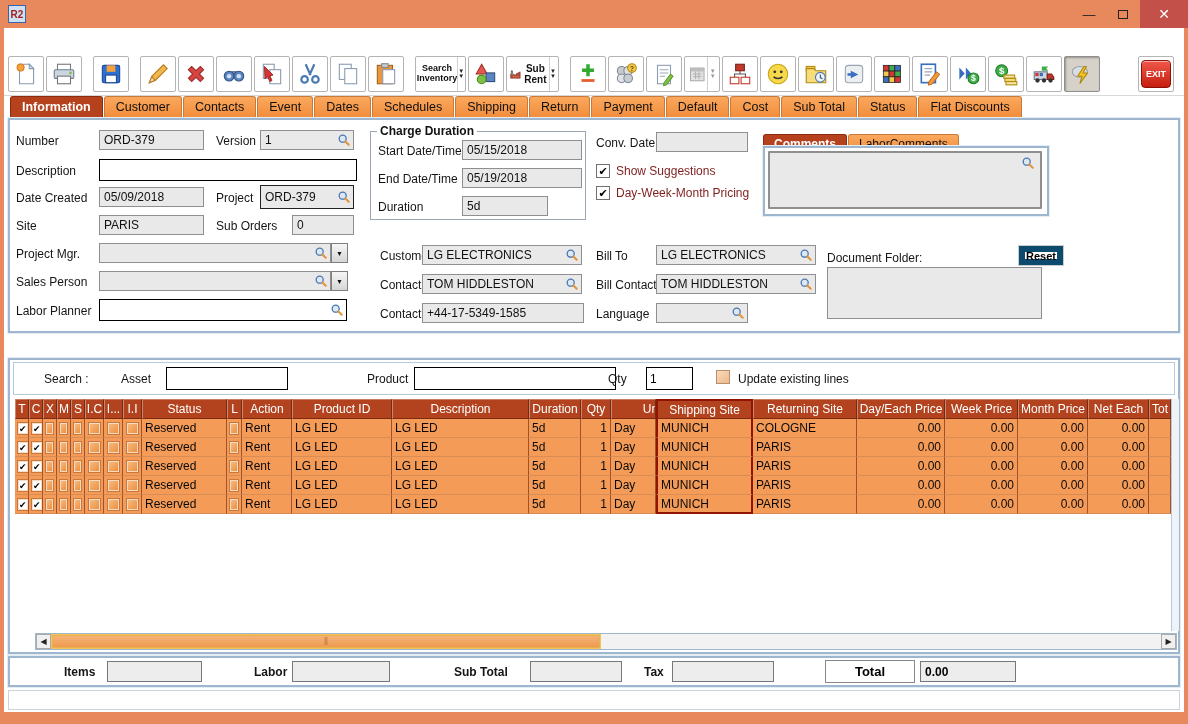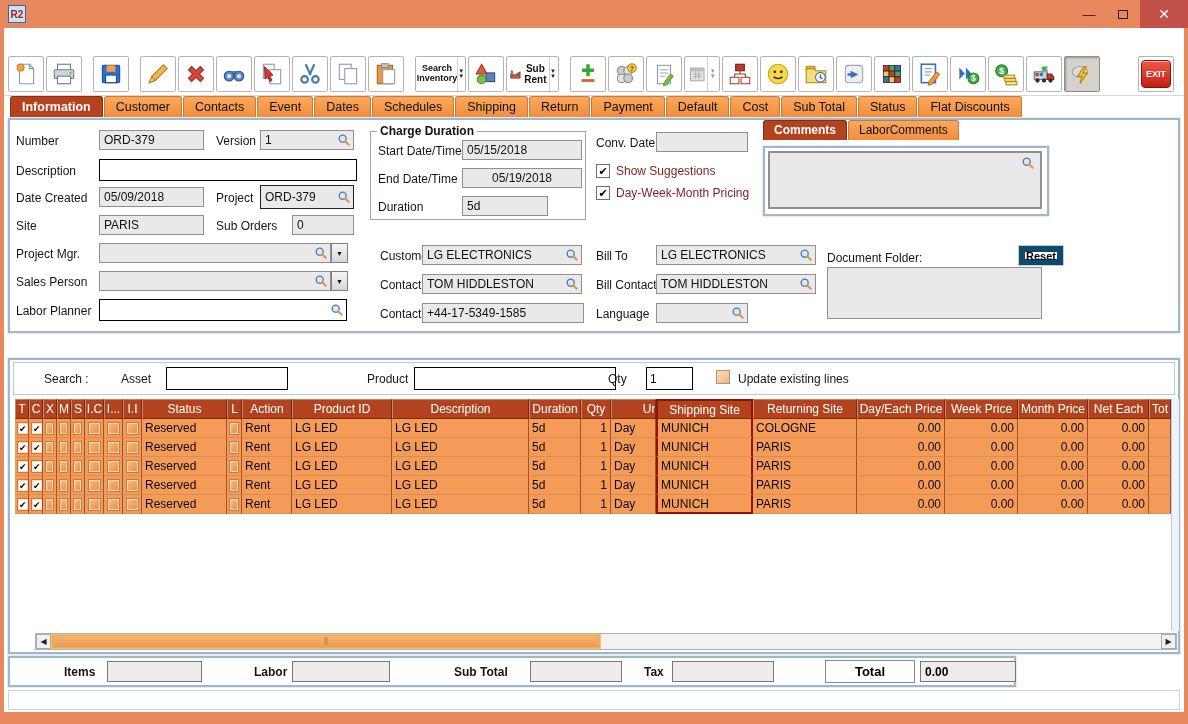--- a/index.html
+++ b/index.html
@@ -402,21 +402,21 @@
       </div>
 
     <fieldset class="cd" style="left:360px;top:4px;width:216px;height:96px;">
       <legend>Charge Duration</legend>
     </fieldset>
     <span class="lbl" style="left:368px;top:24px;">Start Date/Time</span>
     <div class="field" style="left:452px;top:20px;width:120px;">
         <span>05/15/2018</span>
       </div>
     <span class="lbl" style="left:368px;top:52px;">End Date/Time</span>
-    <div class="field" style="left:452px;top:48px;width:120px;justify-content:center;">
+    <div class="field" style="left:452px;top:48px;width:120px;">
         <span>05/19/2018</span>
       </div>
     <span class="lbl" style="left:368px;top:80px;">Duration</span>
     <div class="field" style="left:452px;top:76px;width:86px;">
         <span>5d</span>
       </div>
 
     <span class="lbl" style="left:586px;top:16px;">Conv. Date</span>
     <div class="field" style="left:646px;top:12px;width:92px;">
         <span></span>
@@ -472,21 +472,21 @@
       </div>
     <span class="lbl" style="left:586px;top:187px;">Language</span>
     <div class="field withmag" style="left:646px;top:183px;width:92px;">
         <span></span>
         <span class="mag"><svg viewBox="0 0 16 16" width="14" height="14">
             <circle cx="6.5" cy="6.5" r="4" fill="#dce8f4" stroke="#4a78b0" stroke-width="1.5"></circle>
             <path d="M9.6 9.6l3.8 3.8" stroke="#e2953e" stroke-width="2.4" stroke-linecap="round"></path>
           </svg></span>
       </div>
 
-    <div class="ctabs" id="comments-tabs" style="position:absolute;left:753px;top:0;white-space:nowrap;"><div class="tab sel">Comments</div><div class="tab">LaborComments</div></div>
+    <div class="ctabs" id="comments-tabs" style="position:absolute;left:753px;top:14px;white-space:nowrap;"><div class="tab sel">Comments</div><div class="tab">LaborComments</div></div>
     <div class="panel" style="left:753px;top:26px;width:286px;height:70px;">
       <div class="commentbox" style="left:3px;top:3px;width:274px;height:58px;"><span></span><span class="mag"><svg viewBox="0 0 16 16" width="14" height="14">
               <circle cx="6.5" cy="6.5" r="4" fill="#dce8f4" stroke="#4a78b0" stroke-width="1.5"></circle>
               <path d="M9.6 9.6l3.8 3.8" stroke="#e2953e" stroke-width="2.4" stroke-linecap="round"></path>
             </svg></span></div>
     </div>
 
     <span class="lbl" style="left:817px;top:131px;">Document Folder:</span>
     <button class="resetbtn" style="left:1009px;top:126px;width:44px;height:19px;">Reset</button>
     <div class="docbox" style="left:817px;top:147px;width:215px;height:52px;"><span></span></div>
@@ -756,21 +756,21 @@
         </div>
     </div>
     <div class="vscroll" style="left:1161px;top:39px;height:232px;"></div>
     <div class="hscroll" style="left:25px;top:273px;width:1142px;">
       <span class="sarrow">◀</span>
       <span class="thumb" style="width:548px;"></span>
       <span class="sarrow" style="margin-left:auto;">▶</span>
     </div>
   </div>
 
-  <div class="panel" style="left:8px;top:656px;width:1008px;height:31px;">
+  <div class="panel" style="left:8px;top:656px;width:1172px;height:31px;">
     <span class="lbl b" style="left:54px;top:7px;">Items</span>
     <div class="tfield" style="left:97px;top:3px;width:95px;">
         <span></span>
       </div>
     <span class="lbl b" style="left:244px;top:7px;">Labor</span>
     <div class="tfield" style="left:282px;top:3px;width:98px;">
         <span></span>
       </div>
     <span class="lbl b" style="left:444px;top:7px;">Sub Total</span>
     <div class="tfield" style="left:520px;top:3px;width:92px;">

